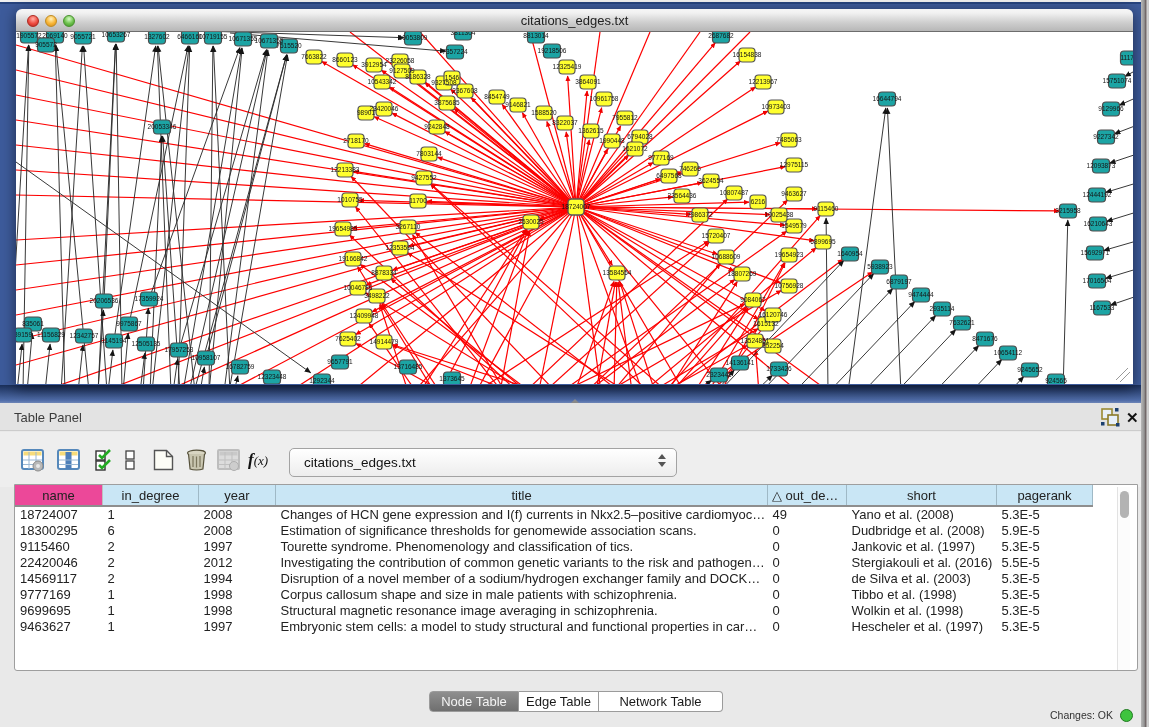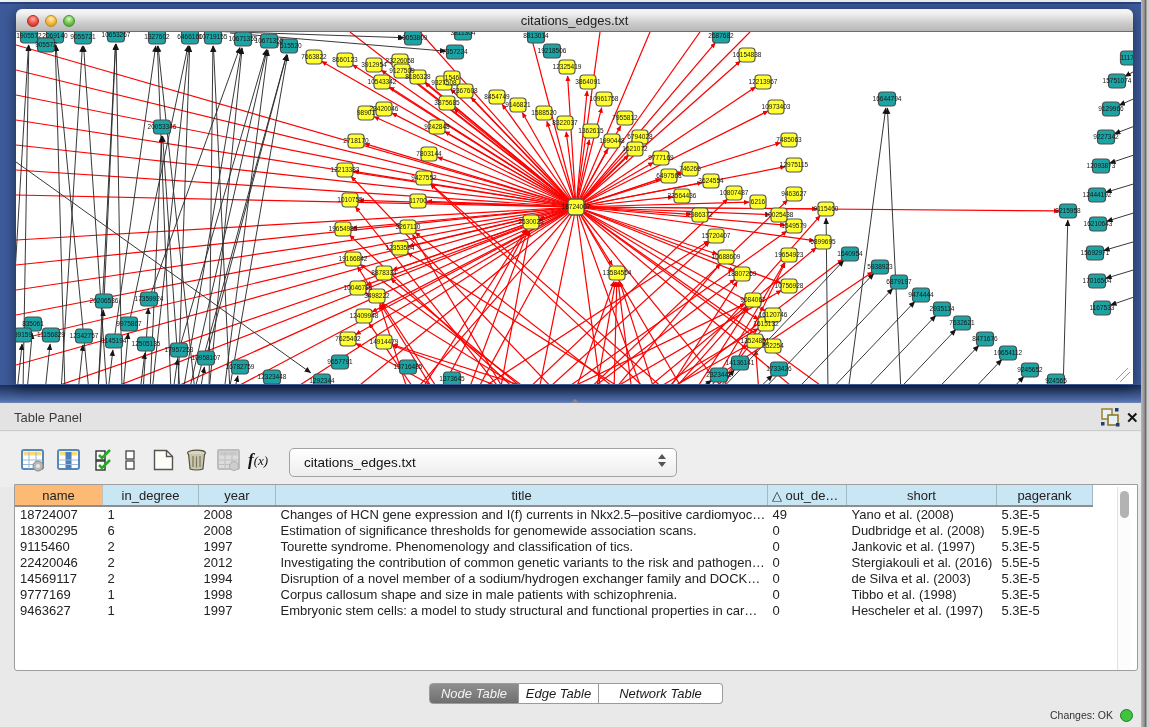--- a/index.html
+++ b/index.html
@@ -37,27 +37,27 @@
   border:1px solid #a3a3a3; border-radius:5px; font-size:13.5px; color:#111; line-height:27px; padding-left:14px; }
 #combo .ud { position:absolute; right:10px; top:5px; }
 #combo .ud div { width:0; height:0; border-left:4px solid transparent; border-right:4px solid transparent; }
 #combo .u { border-bottom:5px solid #555; margin-bottom:3px; }
 #combo .d { border-top:5px solid #555; }
 
 #tbl { position:absolute; left:14px; top:81px; width:1124px; height:187px; background:#fff;
   border:1px solid #9e9e9e; border-radius:0 0 3px 3px; overflow:hidden; }
 table { border-collapse:collapse; table-layout:fixed; font-size:13px; color:#111; }
 thead td { background:#c9e6f5; text-align:center; height:21px; border-right:1px solid #9fb9c6; font-size:13px; color:#222; }
-thead td.g { background:#fdba74; border-right:1px solid #c0c0c0; }
+thead td.g { background:#ec4899; border-right:1px solid #c0c0c0; }
 thead { border-bottom:2px solid #8e8e8e; }
 tbody td { height:16px; padding:0 0 0 5px; white-space:nowrap; overflow:hidden; color:#222; }
 #vsb { position:absolute; right:7px; top:2px; width:13px; height:186px; background:#fcfcfc; border-left:1px solid #e2e2e2; }
 #vsb .th { position:absolute; left:1.5px; top:4px; width:9px; height:27px; background:#b3b3b3; border-radius:5px; }
 
-#tabs { position:absolute; left:429px; top:280px; height:21px; font-size:13px;font-style:italic; }
+#tabs { position:absolute; left:429px; top:288px; height:21px; font-size:13px; }
 #tabs .seg { float:left; height:21px; line-height:20px; text-align:center; background:#fff; color:#1a1a1a; border:1px solid #9b9b9b; border-left:none; }
 #tabs .seg.first { border-left:1px solid #9b9b9b; border-radius:4px 0 0 4px; }
 #tabs .seg.last { border-radius:0 4px 4px 0; }
 #tabs .seg.sel { background:linear-gradient(#8f8f8f,#6f6f6f); color:#f4f4f4; }
 
 #status { position:absolute; left:0; top:297px; width:100%; height:27px; }
 #mem { position:absolute; right:28px; top:9px; font-size:10.5px; color:#333; }
 #dot { position:absolute; left:1120px; top:9px; width:13px; height:13px; border-radius:50%; background:#3ec43e; border:1.5px solid #217a21; }
 #rightstrip { position:absolute; left:1141px; top:0; width:8px; height:727px;
   background:linear-gradient(90deg,#b8b8b8,#949494 40%,#6e6464 58%,#d2d2d2 78%,#c9c9c9); }
@@ -720,20 +720,29 @@
 <tr>
               <td style="width:87.5px">9777169</td>
               <td style="width:96px">1</td>
               <td style="width:77px">1998</td>
               <td style="width:492px">Corpus callosum shape and size in male patients with schizophrenia.</td>
               <td style="width:79px">0</td>
               <td style="width:150px">Tibbo et al. (1998)</td>
               <td style="width:96px">5.3E-5</td>
             </tr>
 <tr>
+              <td style="width:87.5px">9699695</td>
+              <td style="width:96px">1</td>
+              <td style="width:77px">1998</td>
+              <td style="width:492px">Structural magnetic resonance image averaging in schizophrenia.</td>
+              <td style="width:79px">0</td>
+              <td style="width:150px">Wolkin et al. (1998)</td>
+              <td style="width:96px">5.3E-5</td>
+            </tr>
+<tr>
               <td style="width:87.5px">9463627</td>
               <td style="width:96px">1</td>
               <td style="width:77px">1997</td>
               <td style="width:492px">Embryonic stem cells: a model to study structural and functional properties in car…</td>
               <td style="width:79px">0</td>
               <td style="width:150px">Hescheler et al. (1997)</td>
               <td style="width:96px">5.3E-5</td>
             </tr>
         </tbody>
       </table>

